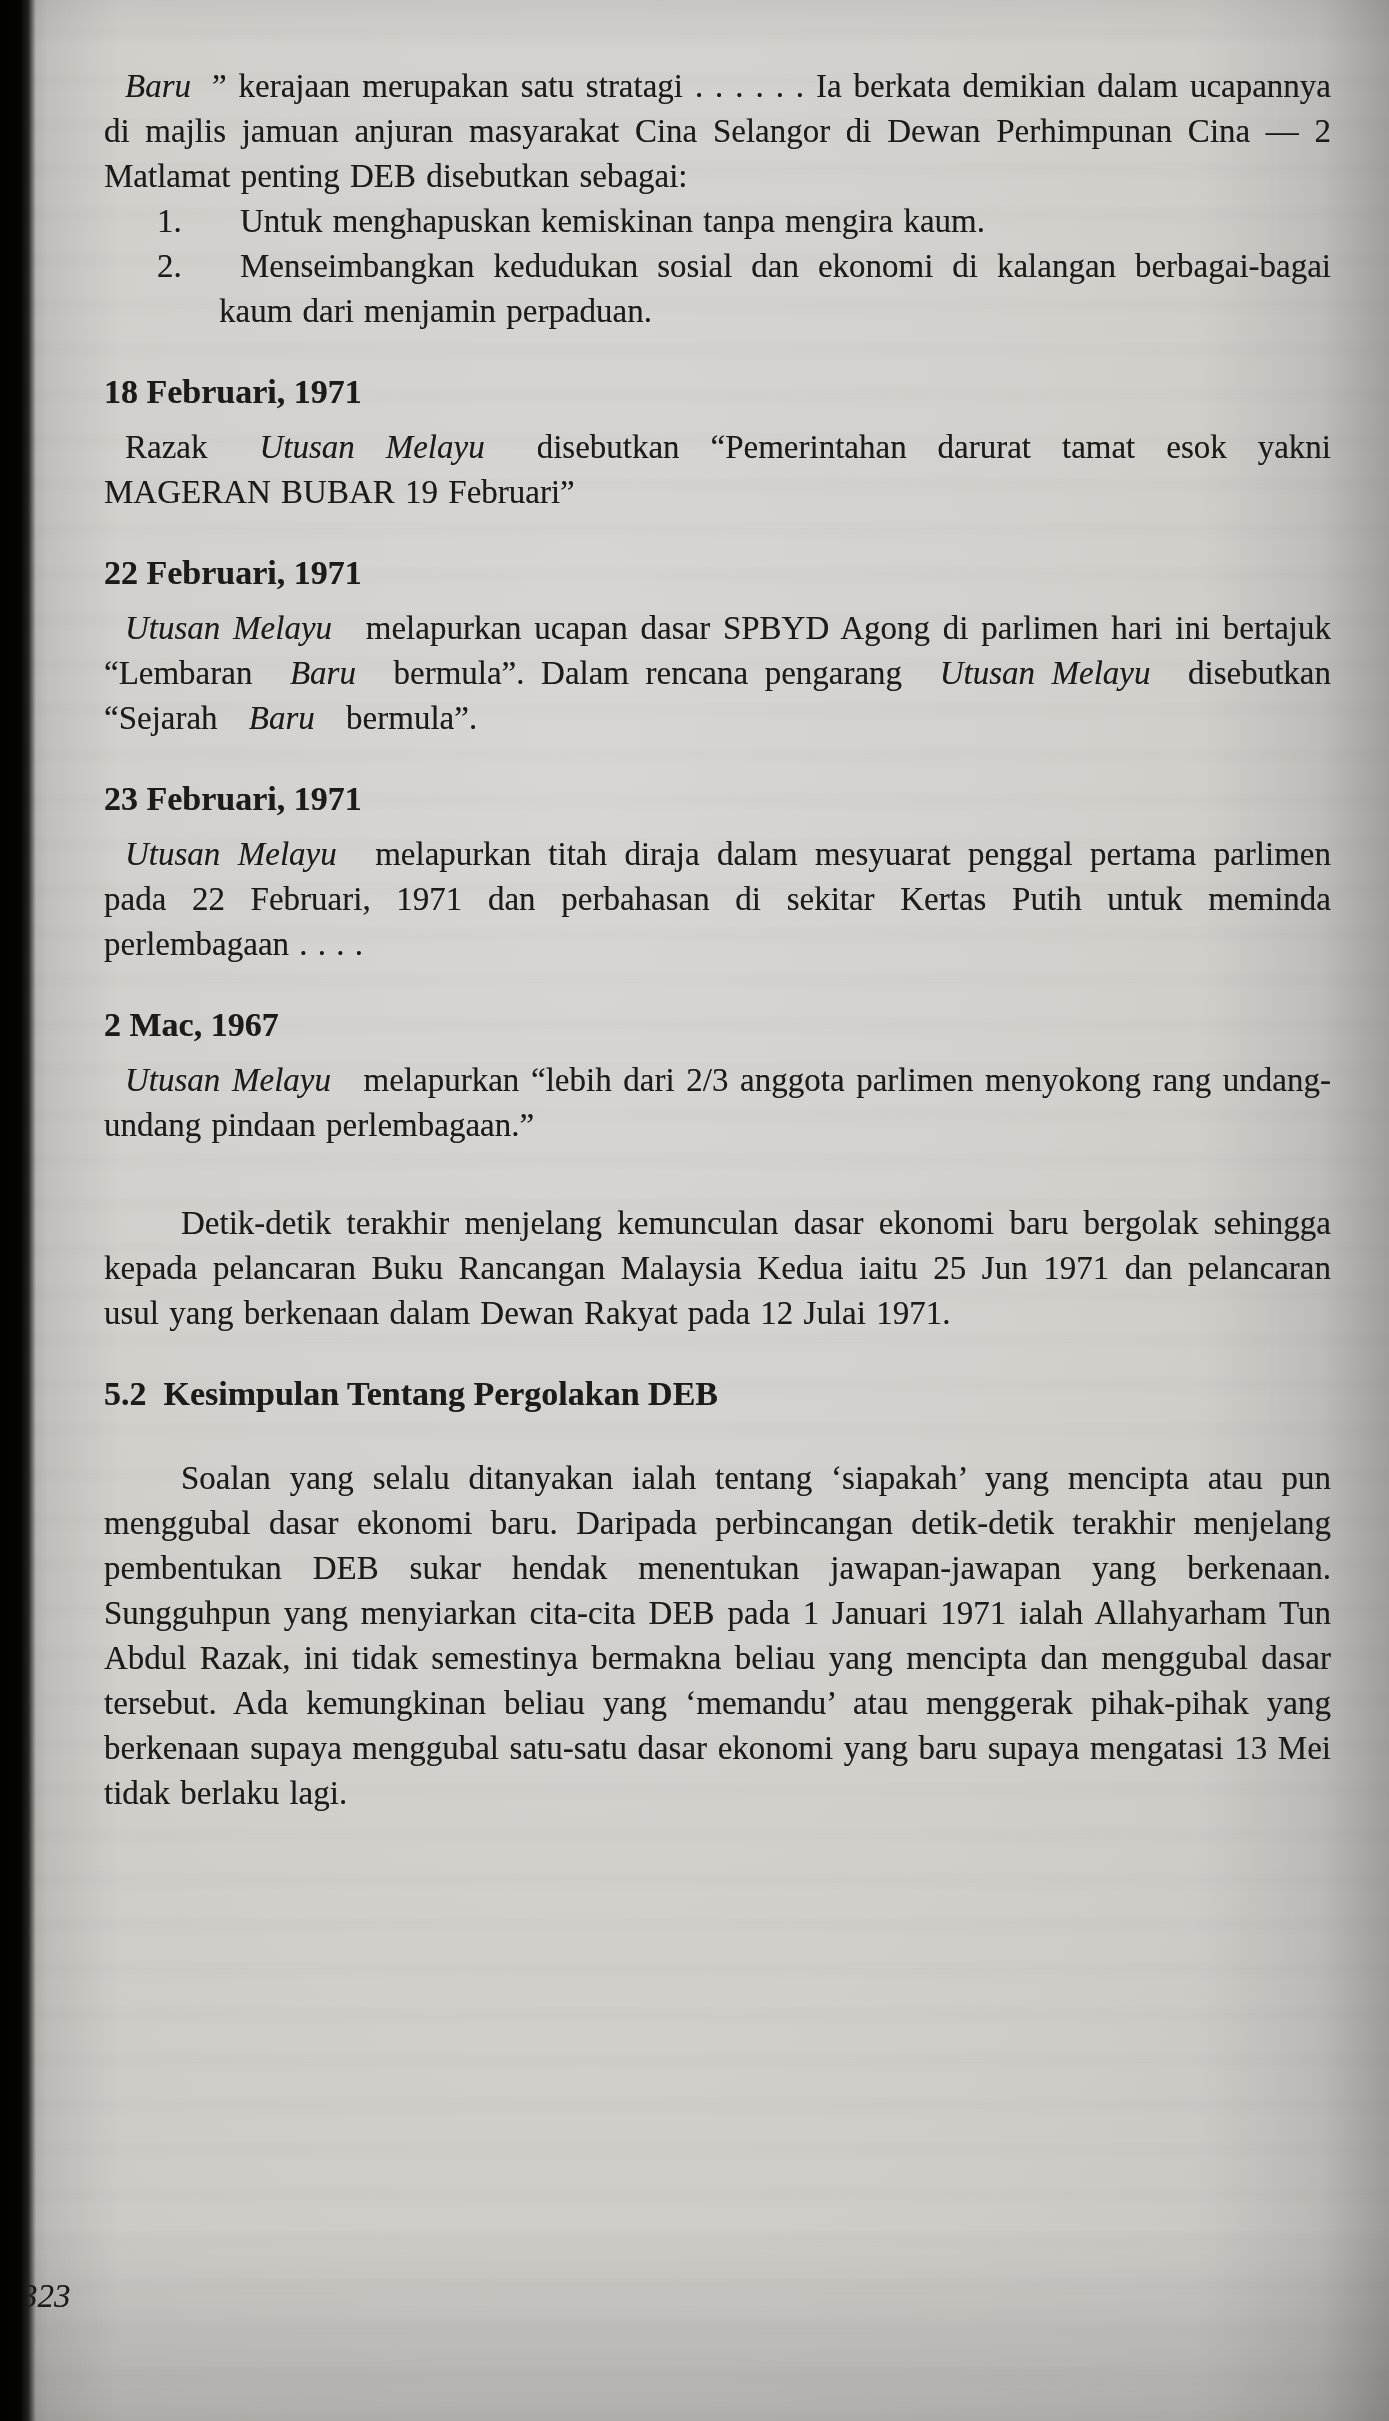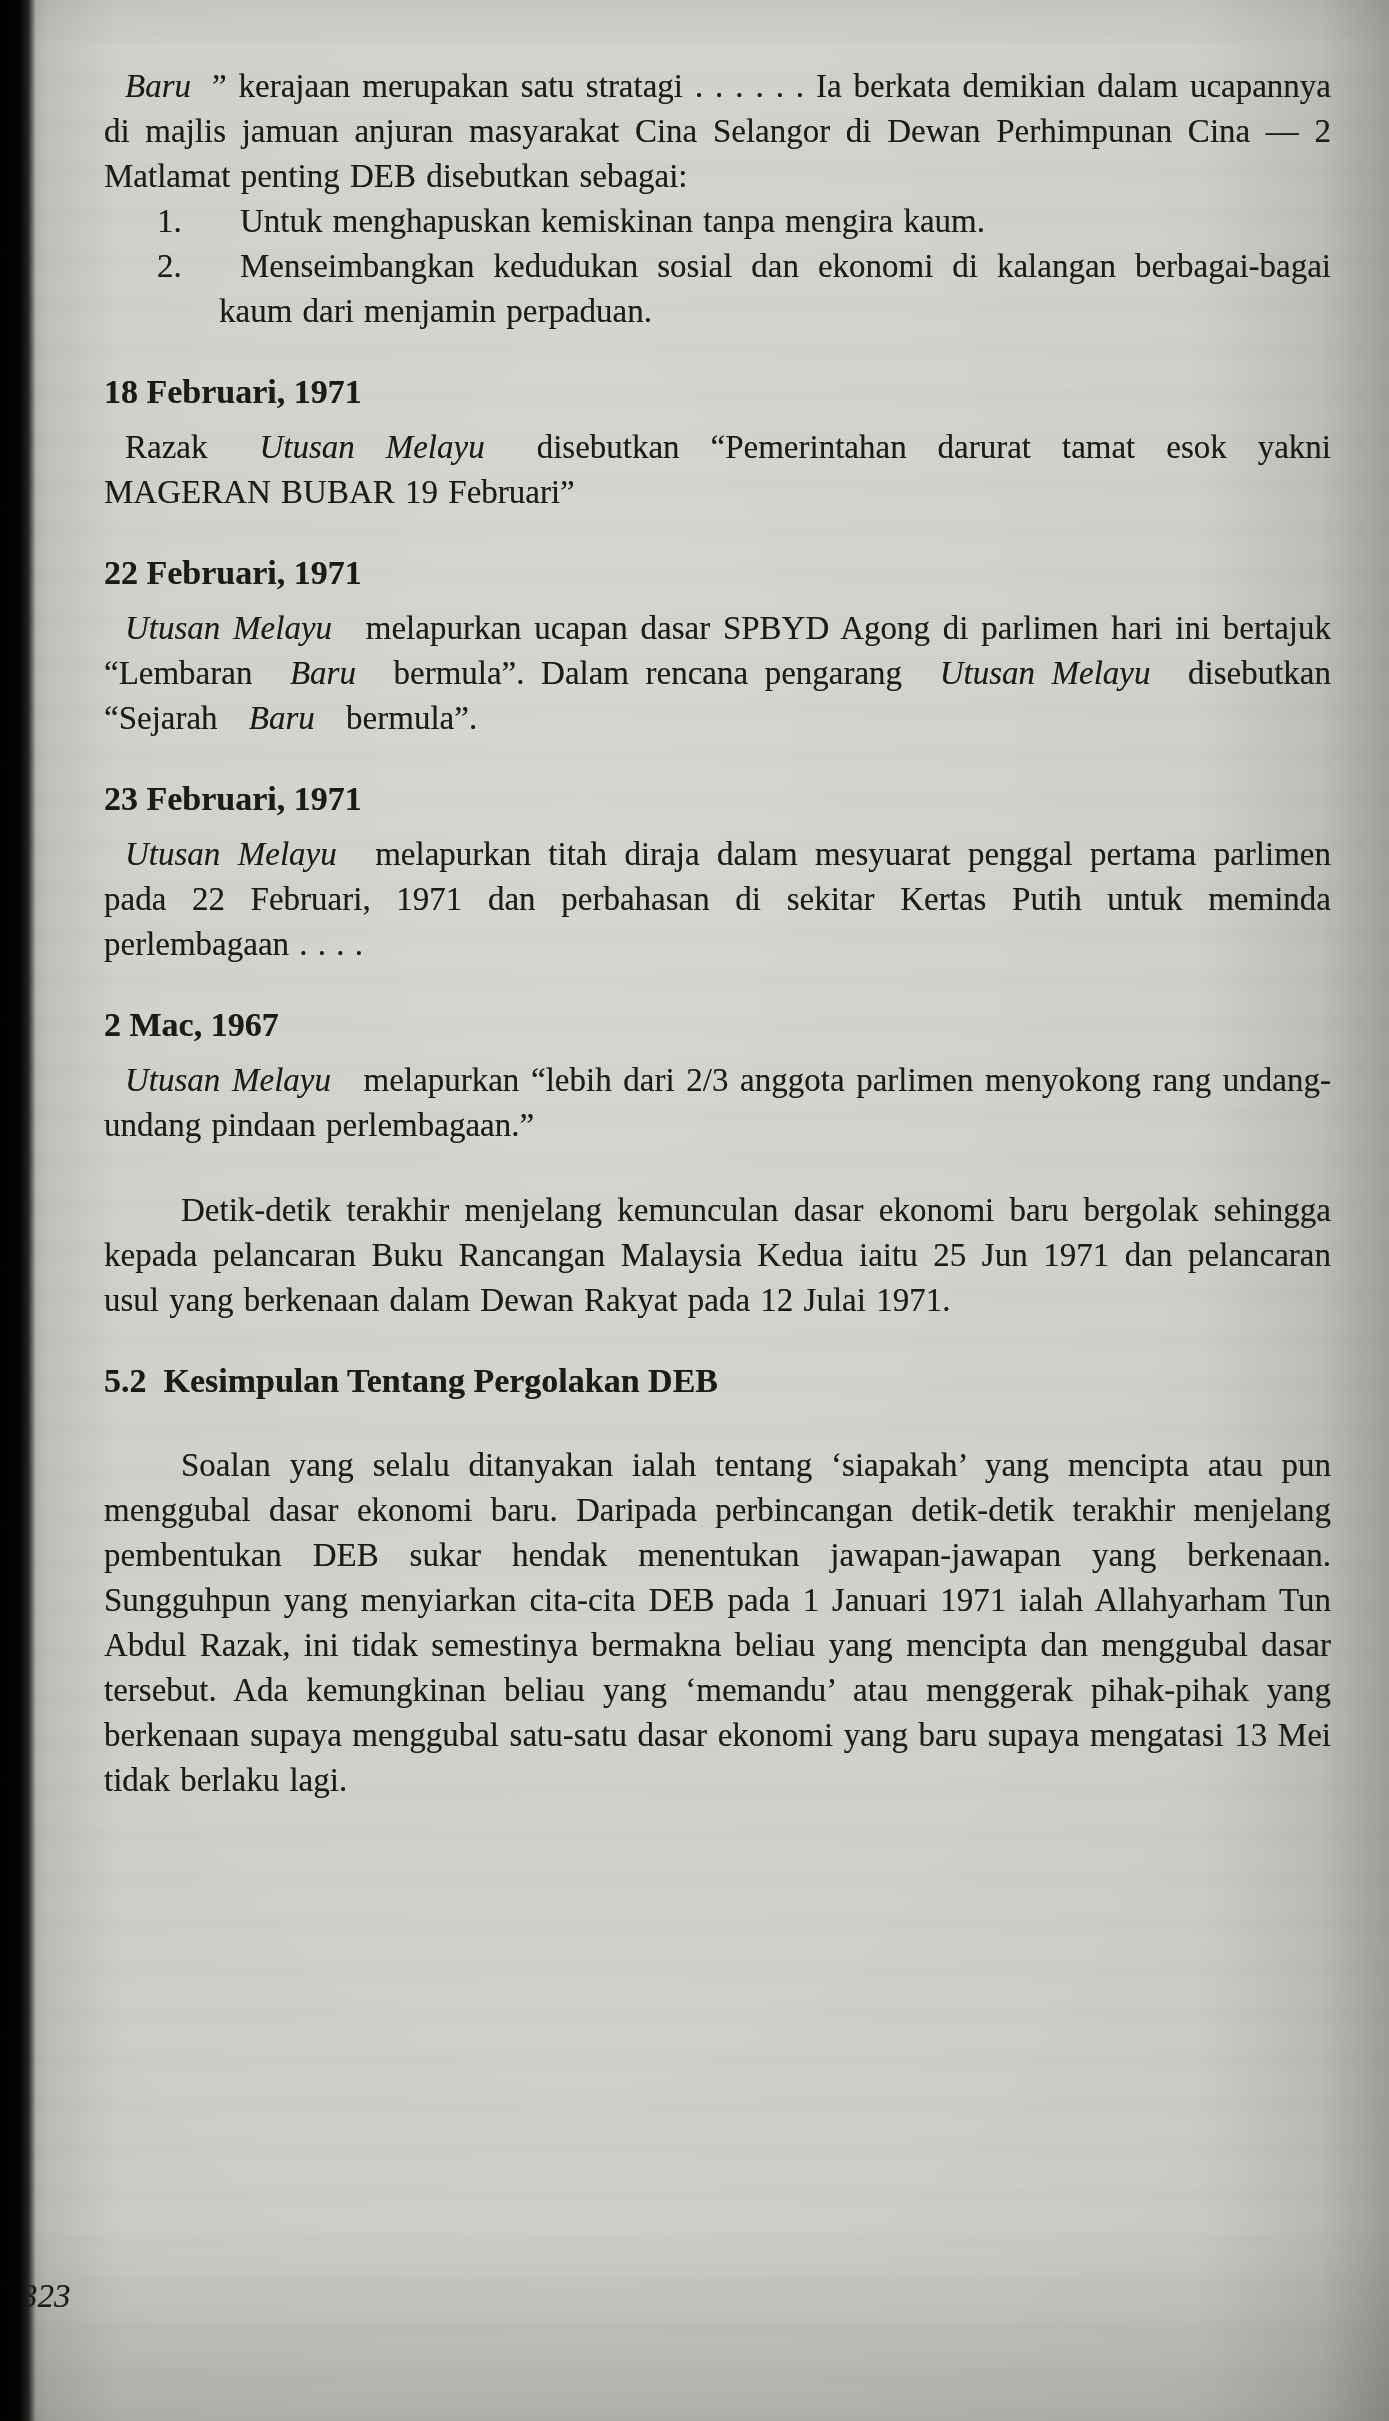--- a/index.html
+++ b/index.html
@@ -64,21 +64,21 @@
     text-shadow: 0 0 0.6px rgba(20,18,15,0.45);
   }
 
   .para {
     margin: 0;
     font-size: 33px;
     line-height: 45px;
     word-spacing: 2px;
   }
   .para.indent { text-indent: 56px; margin-top: 40px; }
-  .para.spaced { margin-top: 40px; }
+  .para.spaced { margin-top: 53px; }
 
   .heading {
     margin: 35px 0 11px 0;
     font-size: 34px;
     line-height: 45px;
     font-weight: bold;
     text-align: left;
   }
 
   .list-item {

